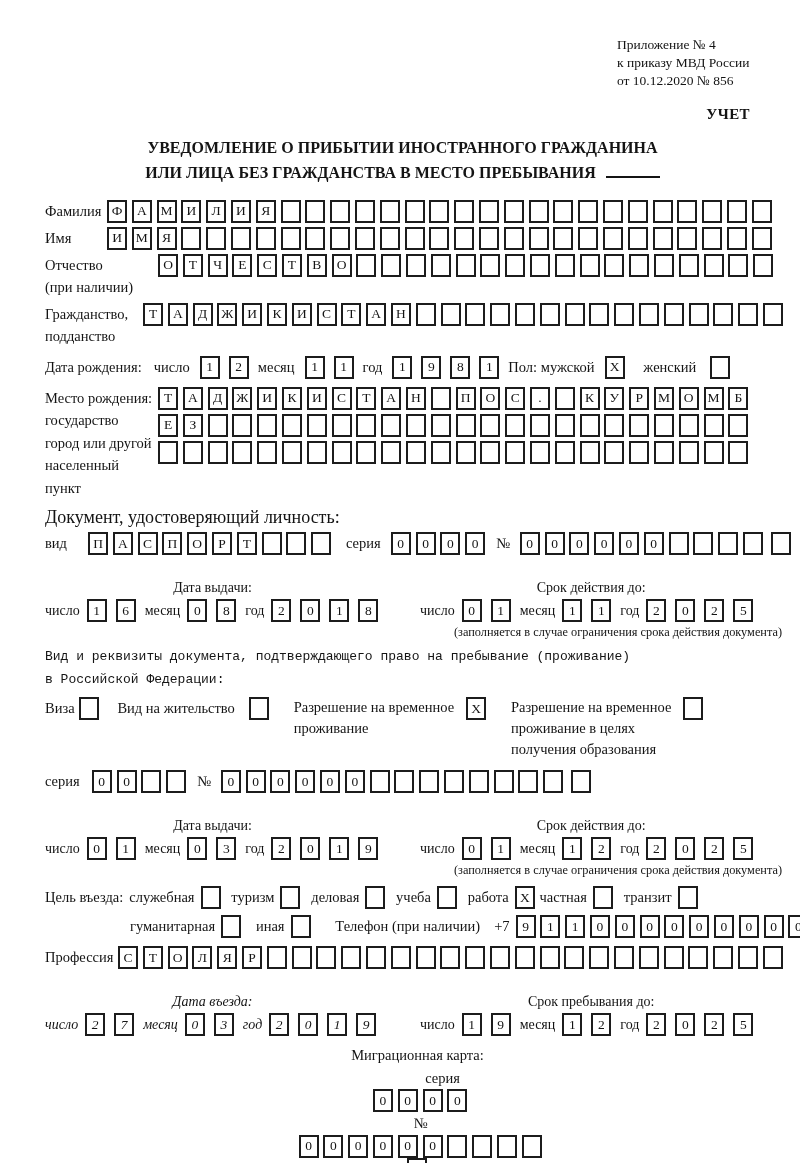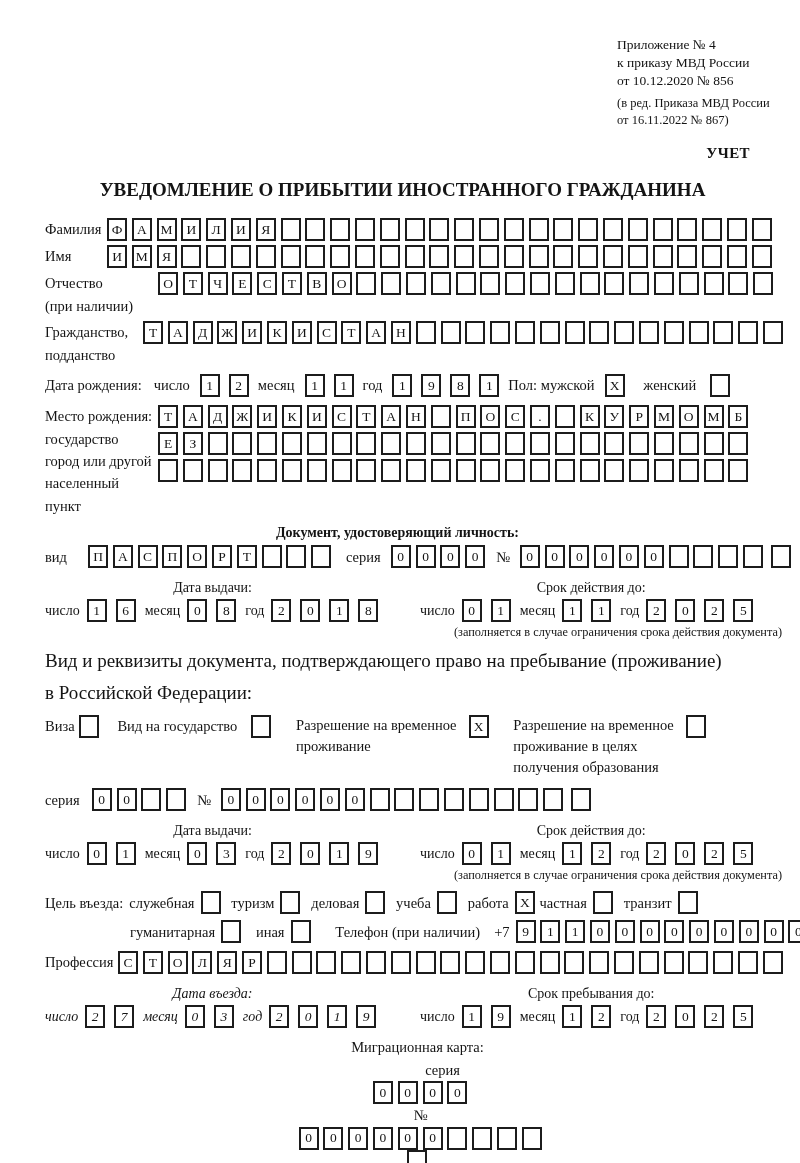--- a/index.html
+++ b/index.html
@@ -3,68 +3,67 @@
 <meta charset="utf-8">
 <style>
   html,body{margin:0;padding:0;background:#e8e8e8;}
   .page{width:800px;height:1163px;margin:0 auto;background:#ffffff;box-sizing:border-box;
         padding:36px 10px 0 45px;font-family:"Liberation Serif","DejaVu Serif",serif;
         color:#141414;font-size:14px;overflow:hidden;position:relative;}
   
   .hdr{margin-left:572px;line-height:1.34;font-size:13.5px;}
   .hdr .amend{margin-top:5px;font-size:12.5px;}
   .forma{font-weight:bold;text-align:right;margin:16px 40px 0 0;font-size:15px;letter-spacing:.4px;}
-  .title{text-align:center;font-weight:bold;font-size:19px;margin-top:13px;line-height:1.55;margin-right:30px;}
+  .title{text-align:center;font-weight:bold;font-size:16px;margin-top:13px;line-height:1.55;margin-right:30px;}
   .blank-line{display:inline-block;width:54px;border-bottom:2px solid #141414;height:.9em;margin-left:10px;}
   .sec{font-weight:bold;font-size:14.2px;text-align:center;margin-top:19px;margin-right:20px;}
   
   .frow{display:flex;align-items:flex-start;margin-top:4px;}
   .lbl{font-size:14.5px;line-height:1.55;flex:0 0 auto;}
   .lw62{width:62px}.lw98{width:98px}.lw113{width:113px}.lw103{width:103px}.lw43{width:43px}
   .boxes{display:inline-flex;flex:0 0 auto;}
   .box{flex:0 0 auto;width:20px;height:23px;box-sizing:border-box;border:2px solid #1c1c1c;
        margin-right:4.8px;display:inline-flex;align-items:center;justify-content:center;
        font-size:13.5px;background:#fff;}
   .sp .box{margin-right:9px;}
   .stack .boxes{display:flex;margin-bottom:4px;}
   .mt8{margin-top:8px}.mt10{margin-top:10px}.mt14{margin-top:14px}
-  .doc-head{font-weight:bold;text-align:center;font-size:14px;margin-top:8px;margin-right:40px;}
+  .doc-head{font-weight:normal;text-align:left;font-size:18px;margin-top:8px;margin-right:40px;}
   
-  .dates-row{display:flex;margin-top:12px;align-items:flex-end;}
+  .dates-row{display:flex;margin-top:25px;align-items:flex-end;}
   .dgroup{text-align:center;}
   .dgroup .dhead{font-size:14px;margin-bottom:3px;}
   .dfields{display:flex;align-items:center;white-space:nowrap;}
   .dfields .dlbl{margin-right:7px;font-size:14px;}
   .note{font-size:12.3px;text-align:right;margin:3px 8px 0 0;}
-  .plain{font-size:19px;line-height:1.5;margin-top:7px;}
+  .plain{font-size:13px;line-height:1.5;margin-top:7px;font-family:Liberation Mono, monospace;}
   .ckrow{display:flex;align-items:flex-start;margin-top:8px;}
   .ckrow .opt{display:flex;align-items:flex-start;}
   .ckrow .optlbl{text-align:left;line-height:1.45;font-family:Liberation Serif, serif;}
   .inline-ml6{margin-left:6px}.inline-ml10{margin-left:10px}.inline-ml14{margin-left:14px}
   .inline-ml20{margin-left:20px}.inline-ml12{margin-left:12px}
   .purpose .t{margin-right:6px;}
 </style>
 </head>
 <body>
 
 <div class="page">
 
   <div class="hdr">
     <div>Приложение № 4</div>
     <div>к приказу МВД России</div>
     <div>от 10.12.2020 № 856</div>
-    <div class="amend">
-      <div>(в ред. Приказа МВД России</div>
-      <div>от 16.11.2022 № 867)</div>
-    </div>
   </div>
   <div class="forma">УЧЕТ</div>
 
   <div class="title">
     <div>УВЕДОМЛЕНИЕ О ПРИБЫТИИ ИНОСТРАННОГО ГРАЖДАНИНА</div>
+    <div>
+      <span>ИЛИ ЛИЦА БЕЗ ГРАЖДАНСТВА В МЕСТО ПРЕБЫВАНИЯ</span><span class="blank-line"></span>
+    </div>
   </div>
 
 
   <div class="frow mt14">
     <span class="lbl lw62">Фамилия</span>
     <span class="boxes">
         <span class="box">Ф</span>
         <span class="box">А</span>
         <span class="box">М</span>
         <span class="box">И</span>
@@ -406,21 +405,21 @@
   <div class="plain" style="margin-top:3px;">в Российской Федерации:</div>
 
   <div class="ckrow">
     <span class="opt">
       <span class="lbl">Виза</span>
       <span class="boxes" style="margin-left:4px;">
           <span class="box"></span>
         </span>
     </span>
     <span class="opt inline-ml14">
-      <span class="lbl">Вид на государство</span>
+      <span class="lbl">Вид на жительство</span>
       <span class="boxes inline-ml14">
           <span class="box"></span>
         </span>
     </span>
     <span class="opt inline-ml20">
       <span class="optlbl lbl">
         <span>Разрешение на временное</span><br>
         <span>проживание</span>
       </span>
       <span class="boxes inline-ml12">

